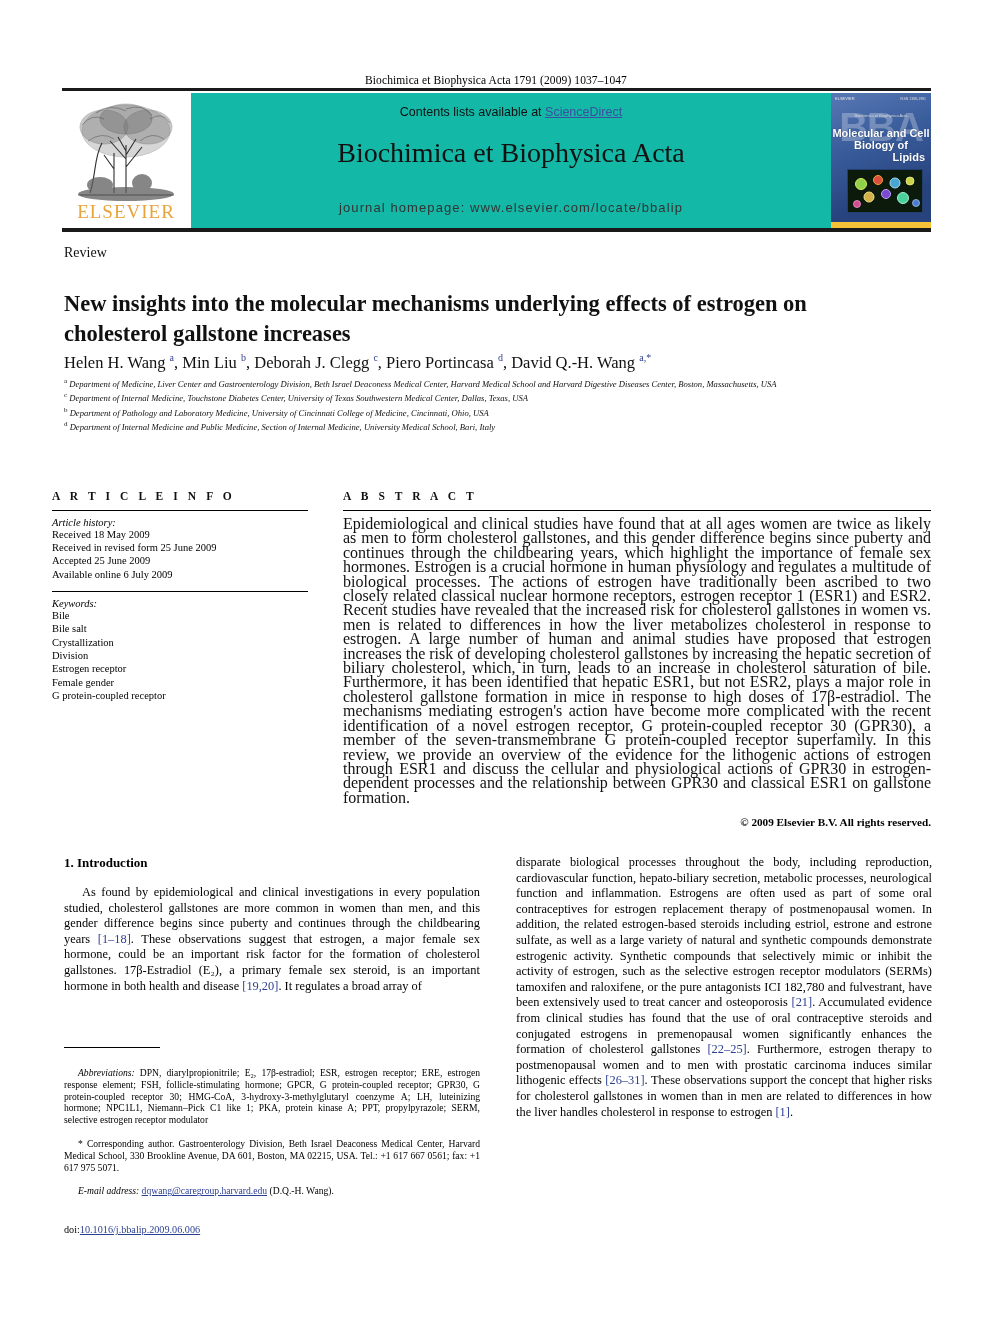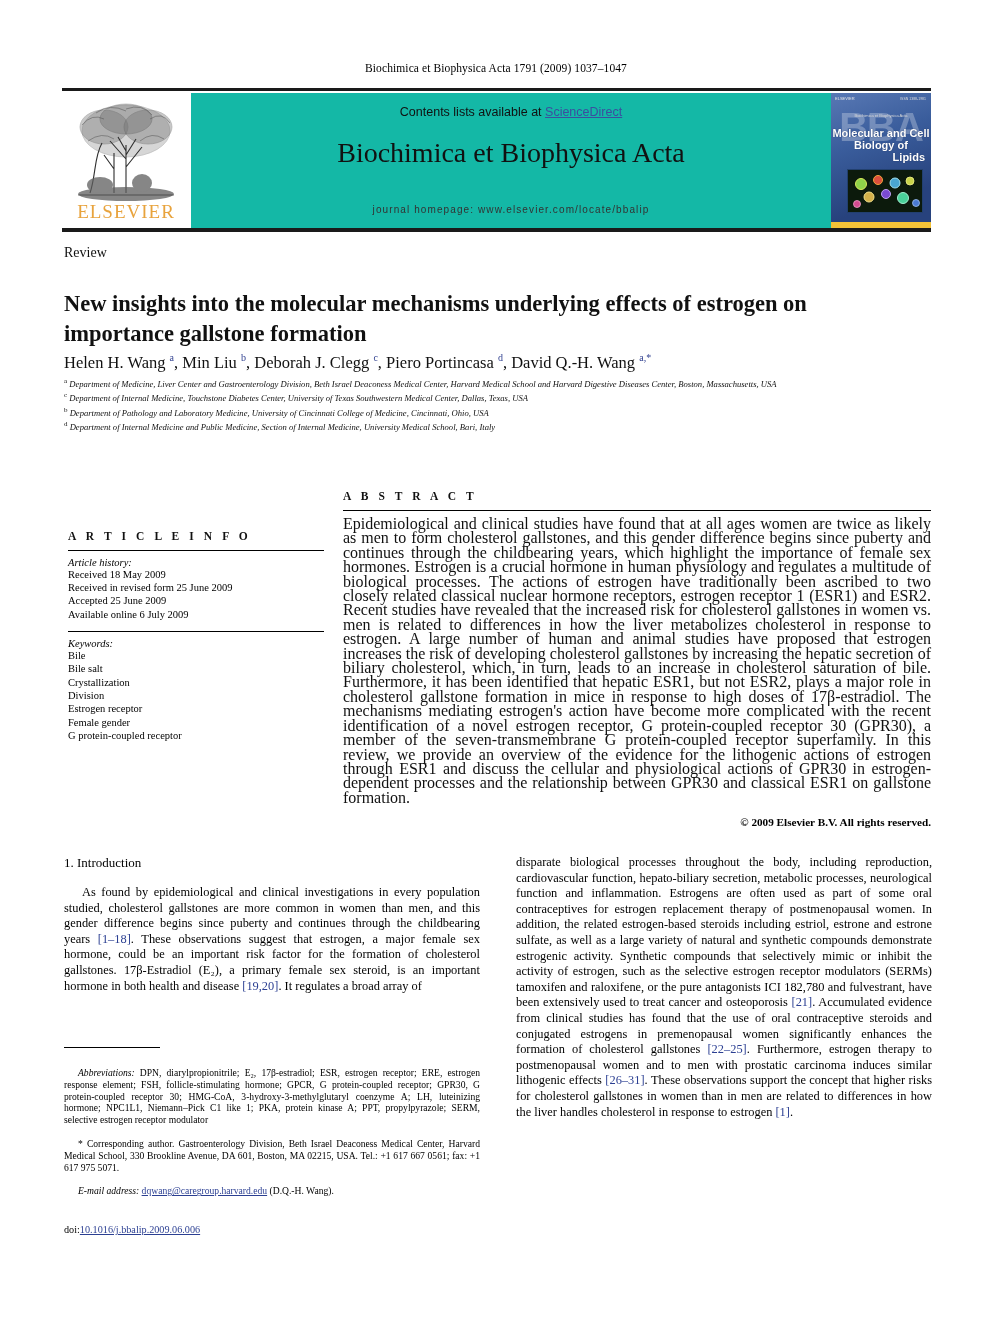--- a/index.html
+++ b/index.html
@@ -18,21 +18,21 @@
   .page {
     position: absolute;
     left: 0; top: 0;
     width: 992px;
     height: 1323px;
   }
 
   
   .running-head {
     position: absolute;
-    left: 0; top: 62px;
+    left: 0; top: 74px;
     width: 992px;
     text-align: center;
     font-size: 11.5px;
     font-family: "Liberation Serif", serif;
     letter-spacing: 0.1px;
   }
 
   
   .masthead {
     position: absolute;
@@ -99,21 +99,21 @@
     text-align: center;
     font-family: "Liberation Serif", serif;
     font-size: 28px;
     color: #111;
   }
   .homepage-line {
     position: absolute;
     bottom: 14px; left: 0; width: 100%;
     text-align: center;
     font-family: "Liberation Sans", sans-serif;
-    font-size: 10px;
+    font-size: 13px;
     letter-spacing: 1.1px;
     color: #333;
   }
 
   
   .cover-thumb {
     width: 100px;
     flex: 0 0 100px;
     background: #14532d;
     position: relative;
@@ -219,23 +219,22 @@
     font-size: 8.6px;
     line-height: 11.6px;
     color: #111;
   }
   .affils sup { font-style: normal; font-size: 7px; }
   .affil-line { display: block; }
 
   
   .info-col {
     position: absolute;
-    left: 68px; top: 490px;
+    left: 52px; top: 490px;
     width: 256px;
-    margin-top: 40px;
   }
   .abs-col {
     position: absolute;
     left: 343px; top: 490px;
     width: 588px;
   }
   .sec-head {
     font-family: "Liberation Serif", serif;
     font-size: 11.5px;
     font-weight: bold;
@@ -289,21 +288,21 @@
     width: 416px;
   }
   .body-right {
     position: absolute;
     left: 516px; top: 855px;
     width: 416px;
   }
   .h2 {
     font-family: "Liberation Serif", serif;
     font-size: 13px;
-    font-weight: normal;
+    font-weight: bold;
     margin: 0 0 14px 0;
   }
   .para {
     font-family: "Liberation Serif", serif;
     font-size: 12.4px;
     line-height: 15.6px;
     text-align: justify;
     text-indent: 18px;
     margin: 0;
   }
@@ -416,21 +415,21 @@
           </svg>
         </div>
         <div class="cover-yellow"></div>
       </div>
     </div>
   </div>
   <div class="rule-thick-bottom"></div>
 
   <div class="article-type">Review</div>
 
-  <h1 class="paper-title">New insights into the molecular mechanisms underlying effects of estrogen on importance gallstone formation</h1>
+  <h1 class="paper-title">New insights into the molecular mechanisms underlying effects of estrogen on cholesterol gallstone increases</h1>
 
   <div class="authors">Helen H. Wang <sup>a</sup>, Min Liu <sup>b</sup>, Deborah J. Clegg <sup>c</sup>, Piero Portincasa <sup>d</sup>, David Q.-H. Wang <sup>a,*</sup></div>
 
   <div class="affils">
       <span class="affil-line"><sup>a</sup> Department of Medicine, Liver Center and Gastroenterology Division, Beth Israel Deaconess Medical Center, Harvard Medical School and Harvard Digestive Diseases Center, Boston, Massachusetts, USA</span>
       <span class="affil-line"><sup>c</sup> Department of Internal Medicine, Touchstone Diabetes Center, University of Texas Southwestern Medical Center, Dallas, Texas, USA</span>
       <span class="affil-line"><sup>b</sup> Department of Pathology and Laboratory Medicine, University of Cincinnati College of Medicine, Cincinnati, Ohio, USA</span>
       <span class="affil-line"><sup>d</sup> Department of Internal Medicine and Public Medicine, Section of Internal Medicine, University Medical School, Bari, Italy</span>
     </div>
 

